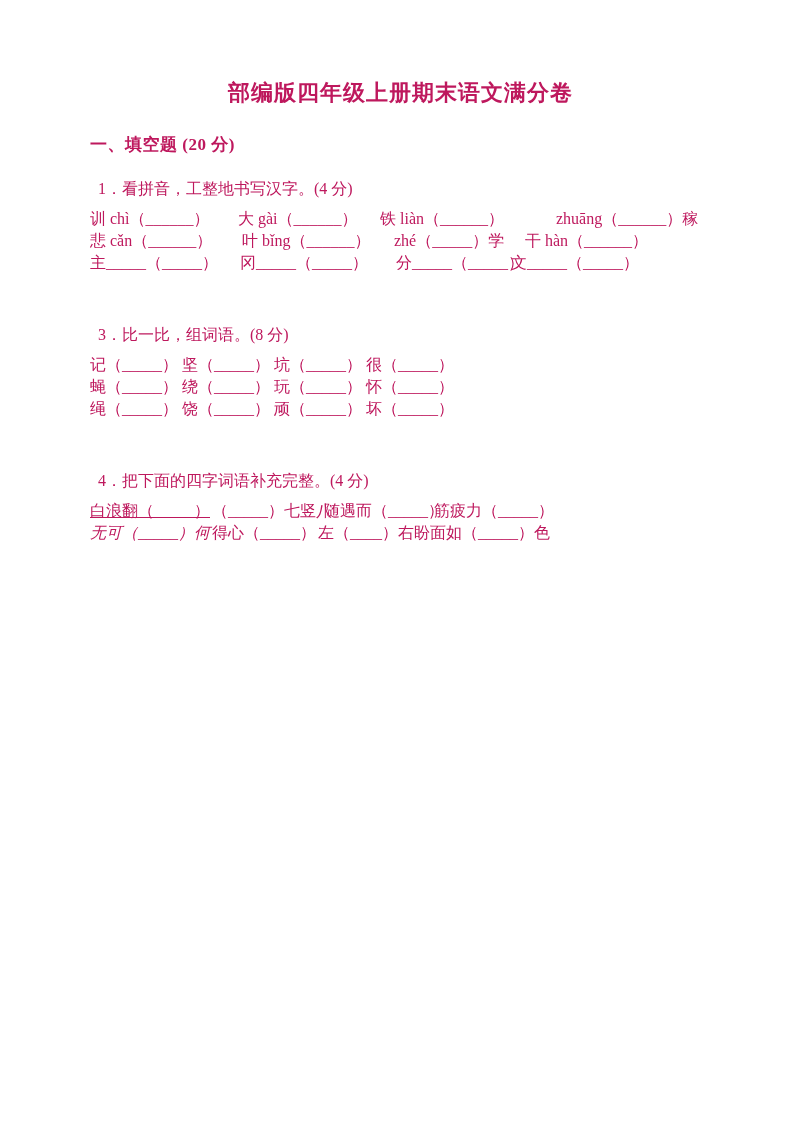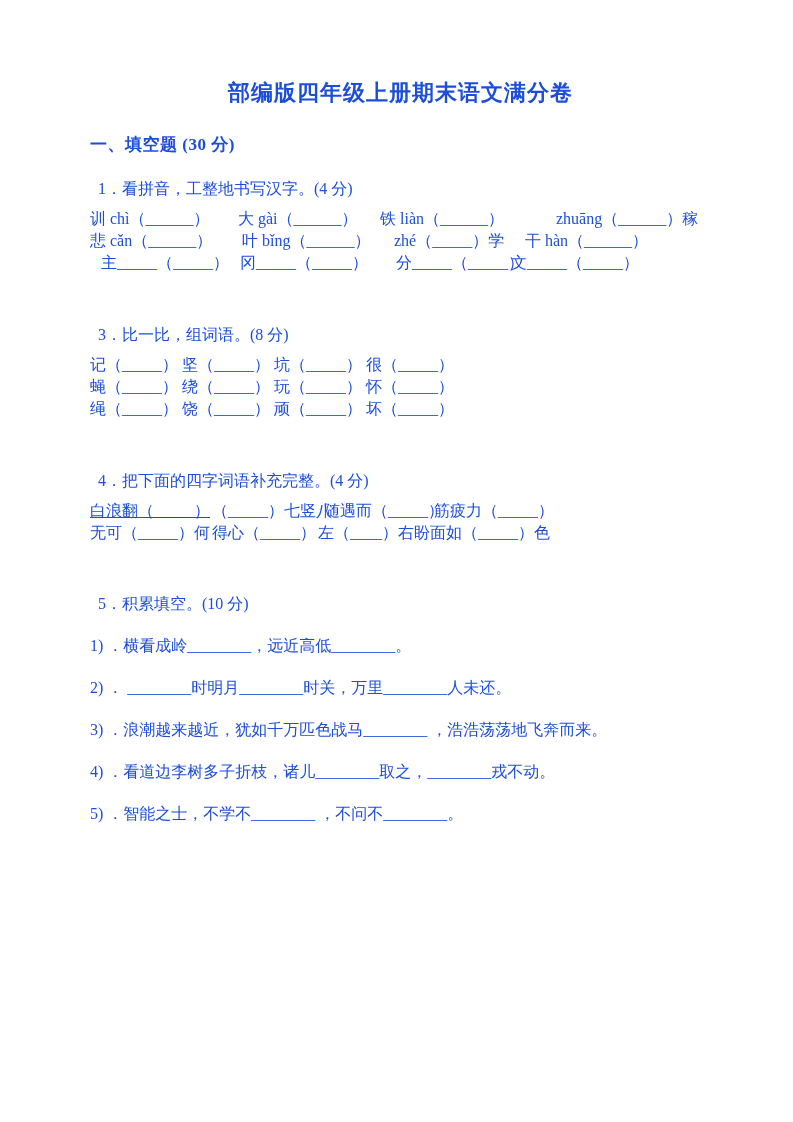--- a/index.html
+++ b/index.html
@@ -4,21 +4,21 @@
 <style>
   html, body { margin: 0; padding: 0; background: #e8e8e8; }
   .page {
     position: relative;
     width: 793px;
     height: 1122px;
     margin: 0 auto;
     background: #ffffff;
     box-sizing: border-box;
     padding: 80px 50px 0 90px;
-    color: #1d4ed8;
+    color: #be185d;
     font-family: "Liberation Serif", "DejaVu Serif", serif;
     font-size: 16px;
     line-height: 22px;
     overflow: hidden;
   }
   .title {
     font-size: 22px;
     line-height: 26px;
     font-weight: bold;
     text-align: center;
@@ -40,42 +40,42 @@
   #q4 .q-label { margin-top: 50px; }
   #q5 .q-label { margin-top: 49px; }
   .row { display: flex; }
   .cell { white-space: nowrap; flex: 0 0 auto; }
   .row-q1a .cell:nth-child(1) { width: 148px; }
   .row-q1a .cell:nth-child(2) { width: 142px; }
   .row-q1a .cell:nth-child(3) { width: 176px; }
   .row-q1b .cell:nth-child(1) { width: 152px; }
   .row-q1b .cell:nth-child(2) { width: 152px; }
   .row-q1b .cell:nth-child(3) { width: 131px; }
-  .row-q2  .cell:nth-child(1) { width: 150px; text-align: center; }
+  .row-q2  .cell:nth-child(1) { width: 150px; }
   .row-q2  .cell:nth-child(2) { width: 156px; }
   .row-q2  .cell:nth-child(3) { width: 115px; }
   .row-q3  .cell:nth-child(1),
   .row-q3  .cell:nth-child(2),
   .row-q3  .cell:nth-child(3) { width: 92px; }
   .row-q4a .cell:nth-child(1) { width: 122px; text-decoration: underline; }
   .row-q4a .cell:nth-child(2) { width: 112px; }
   .row-q4a .cell:nth-child(3) { width: 110px; }
-  .row-q4b .cell:nth-child(1) { width: 122px; }
+  .row-q4b .cell:nth-child(1) { width: 122px; font-style: italic; }
   .row-q4b .cell:nth-child(2) { width: 106px; }
   .row-q4b .cell:nth-child(3) { width: 112px; }
   .q5-line { margin: 20px 0 0 0; white-space: pre; }
 </style>
 </head>
 <body>
 
 <div class="page">
 
   <h1 class="title">部编版四年级上册期末语文满分卷</h1>
 
-  <h2 class="section">一、填空题 (30 分)</h2>
+  <h2 class="section">一、填空题 (20 分)</h2>
 
   <div id="q1">
     <p class="q-label">1．看拼音，工整地书写汉字。(4 分)</p>
     <div class="row row-q1a">
       <span class="cell">训 chì（______）</span>
       <span class="cell">大 gài（______）</span>
       <span class="cell">铁 liàn（______）</span>
       <span class="cell">zhuāng（______）稼</span>
     </div>
     <div class="row row-q1b">
@@ -126,22 +126,14 @@
       <span class="cell">筋疲力（_____）</span>
     </div>
     <div class="row row-q4b">
       <span class="cell">无可（_____）何</span>
       <span class="cell">得心（_____）</span>
       <span class="cell">左（____）右盼</span>
       <span class="cell">面如（_____）色</span>
     </div>
   </div>
 
-  <div id="q5">
-    <p class="q-label">5．积累填空。(10 分)</p>
-    <p class="q5-line">1) ．横看成岭________，远近高低________。</p>
-    <p class="q5-line">2) ． ________时明月________时关，万里________人未还。</p>
-    <p class="q5-line">3) ．浪潮越来越近，犹如千万匹色战马________ ，浩浩荡荡地飞奔而来。</p>
-    <p class="q5-line">4) ．看道边李树多子折枝，诸儿________取之，________戎不动。</p>
-    <p class="q5-line">5) ．智能之士，不学不________ ，不问不________。</p>
-  </div>
 
 </div>
 
 </body></html>

